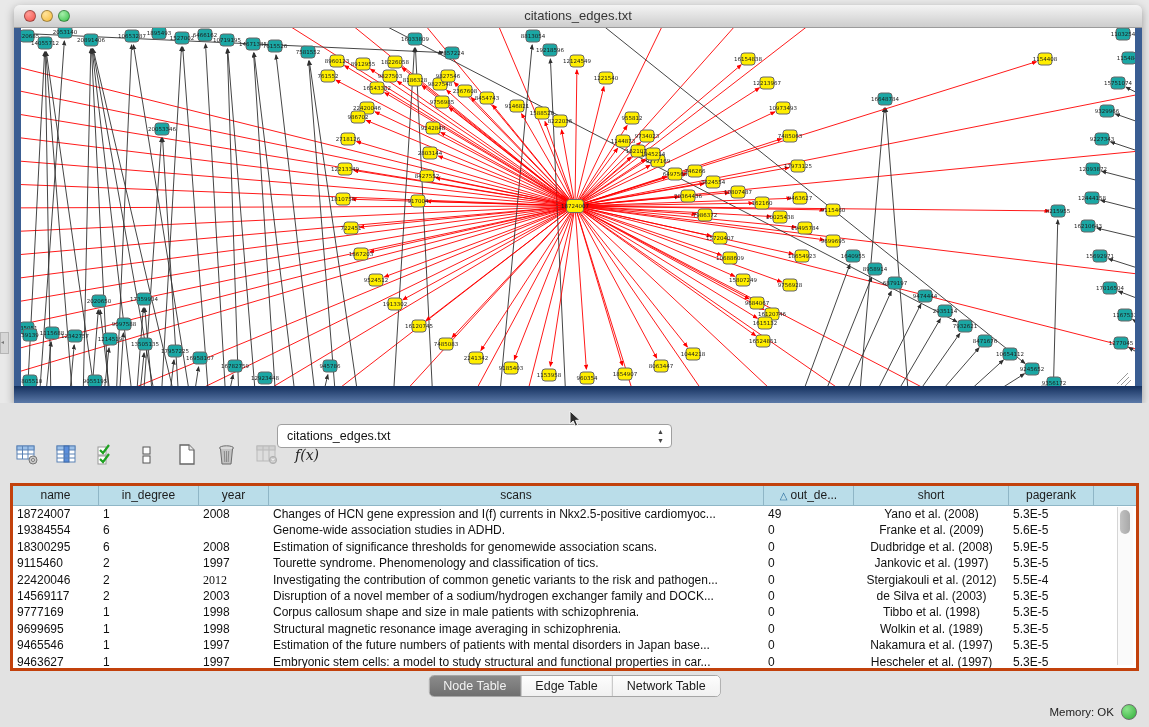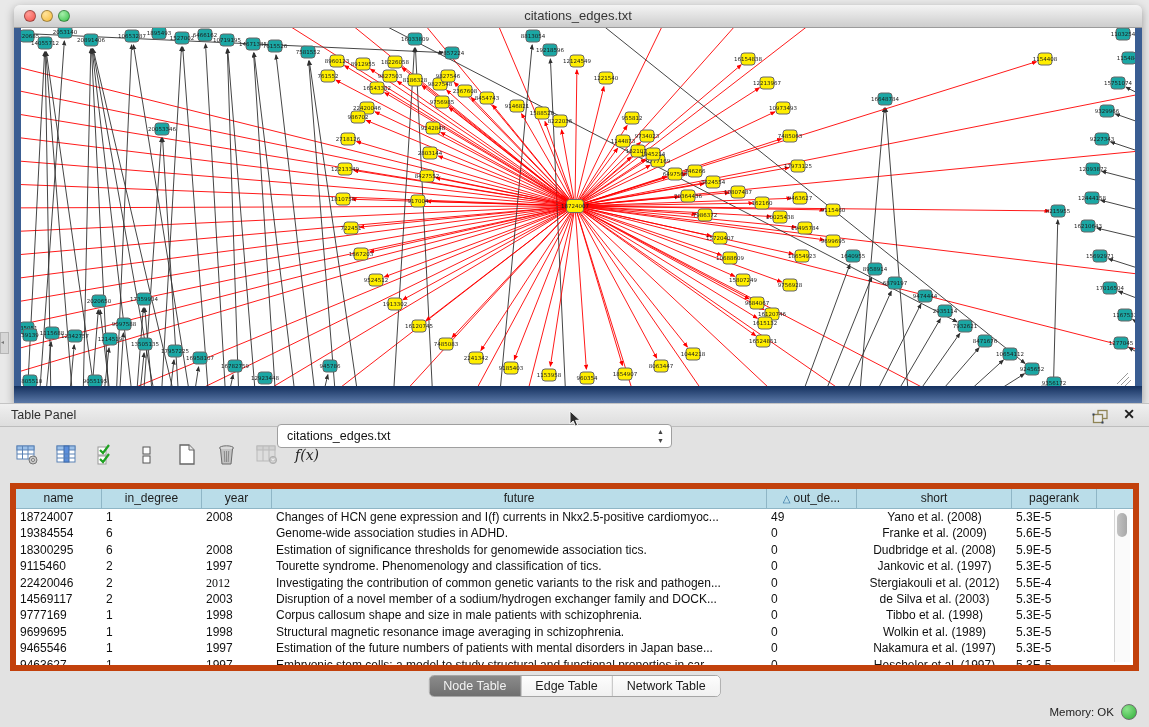--- a/index.html
+++ b/index.html
@@ -24,21 +24,21 @@
   #ptitle{height:24px;background:linear-gradient(#f0f0f0,#dddddd);border-top:1px solid #c4c4c4;border-bottom:1px solid #bdbdbd;position:relative;box-sizing:border-box;}
   #ptitle .lbl{position:absolute;left:11px;top:4px;font-size:12.5px;color:#2e2e2e;}
   #float-ic{position:absolute;right:40px;top:5px;cursor:default;}
   #close-ic{position:absolute;right:14px;top:2px;font-size:14px;font-weight:bold;color:#1d1d1d;}
   #toolbar{position:absolute;left:14px;top:34px;height:36px;display:flex;align-items:center;gap:14px;}
   .tbtn{display:inline-flex;align-items:center;justify-content:center;width:26px;height:26px;}
   #fx{font-family:"DejaVu Serif",serif;font-style:italic;font-size:14px;color:#222;}
   #combo{position:absolute;left:263px;top:-13px;width:395px;height:24px;background:#fff;border:1px solid #9f9f9f;border-radius:4px;box-sizing:border-box;font-size:12.5px;color:#111;line-height:22px;padding-left:9px;}
   #combo .arrows{position:absolute;right:7px;top:2px;font-size:7px;line-height:9px;color:#444;text-align:center;}
   
-  #tablebox{position:absolute;left:10px;top:80px;width:1129px;height:188px;background:#fff;border:6px solid #c2410c;box-sizing:border-box;overflow:hidden;}
+  #tablebox{position:absolute;left:10px;top:80px;width:1129px;height:188px;background:#fff;border:3px solid #c2410c;box-sizing:border-box;overflow:hidden;}
   #thead{display:flex;height:19px;background:#badde9;border-bottom:1px solid #8fb6c6;}
   #thead .hc{box-sizing:border-box;border-right:1px solid #8fb6c6;font-size:12px;color:#1c1c1c;text-align:center;line-height:18px;overflow:hidden;white-space:nowrap;}
   #thead .sort{color:#2a6d9e;font-size:10px;margin-right:3px;}
   .trow{display:flex;height:16.4px;background:#fff;}
   .trow .tc{box-sizing:border-box;font-size:12px;color:#101010;line-height:16px;padding:0 4px;overflow:hidden;white-space:nowrap;}
   
   #vscroll{position:absolute;right:3px;top:21px;bottom:3px;width:15px;background:#fafafa;border-left:1px solid #d5d5d5;}
   #vthumb{position:absolute;left:2px;top:3px;width:10px;height:24px;background:linear-gradient(90deg,#c2c2c2,#a8a8a8);border-radius:6px;}
   
   #tabs{position:absolute;left:50%;transform:translateX(-50%);top:272px;display:flex;border:1px solid #a6a6a6;border-radius:5px;overflow:hidden;background:#fcfcfc;}
@@ -516,30 +516,20 @@
   <div id="winfoot"></div>
 </div>
 
 <div id="westgrab">◂</div>
 
 <svg id="cursor" width="13" height="18">
   <path d="M1,1 L1,14 L4.2,11 L6.3,16 L8.6,15 L6.6,10.3 L11,10.3 Z" fill="#2d2d2d" stroke="#f5f5f5" stroke-width="1"></path>
 </svg>
 
 <div id="panel">
-  <div id="ptitle">
-    <span class="lbl">Table Panel</span>
-    <svg id="float-ic" width="17" height="15">
-      <rect x="6" y="1.5" width="9" height="8" fill="none" stroke="#8f8455" stroke-width="1.3"></rect>
-      <rect x="1.5" y="5.5" width="9" height="8" fill="#ececec" stroke="#8f8455" stroke-width="1.3"></rect>
-      <rect x="0.5" y="4.5" width="2" height="2" fill="#33415e"></rect>
-      <rect x="9.5" y="12.5" width="2" height="2" fill="#33415e"></rect>
-    </svg>
-    <span id="close-ic">✕</span>
-  </div>
 
   <div id="toolbar">
     <span class="tbtn">
       <svg width="24" height="22">
         <rect x="2" y="2" width="17" height="13" fill="#fff" stroke="#5a82b5"></rect>
         <rect x="2" y="2" width="17" height="4" fill="#9cc0e8" stroke="#5a82b5"></rect>
         <line x1="7.5" y1="2" x2="7.5" y2="15" stroke="#5a82b5"></line>
         <line x1="13" y1="2" x2="13" y2="15" stroke="#5a82b5"></line>
         <line x1="2" y1="10" x2="19" y2="10" stroke="#5a82b5"></line>
         <circle cx="18" cy="16" r="4" fill="#c9c9c9" stroke="#777"></circle>
@@ -599,21 +589,21 @@
       <span>citations_edges.txt</span>
       <span class="arrows">▲<br>▼</span>
     </div>
   </div>
 
   <div id="tablebox">
     <div id="thead">
         <div class="hc" style="width: 86px;"><span>name</span></div>
         <div class="hc" style="width: 100px;"><span>in_degree</span></div>
         <div class="hc" style="width: 70px;"><span>year</span></div>
-        <div class="hc" style="width: 495px;"><span>future</span></div>
+        <div class="hc" style="width: 495px;"><span>scans</span></div>
         <div class="hc" style="width: 90px;"><span class="sort">△</span><span>out_de...</span></div>
         <div class="hc" style="width: 155px;"><span>short</span></div>
         <div class="hc" style="width: 85px;"><span>pagerank</span></div>
       </div>
     <div id="tbody">
         <div class="trow">
           <div class="tc" style="width: 86px; text-align: left;">18724007</div>
           <div class="tc" style="width: 100px; text-align: left;">1</div>
           <div class="tc" style="width: 70px; text-align: left;">2008</div>
           <div class="tc" style="width: 495px; text-align: left;">Changes of HCN gene expression and I(f) currents in Nkx2.5-positive cardiomyoc...</div>
@@ -627,21 +617,21 @@
           <div class="tc" style="width: 70px; text-align: left; margin-top: 46px;">2009</div>
           <div class="tc" style="width: 495px; text-align: left;">Genome-wide association studies in ADHD.</div>
           <div class="tc" style="width: 90px; text-align: left;">0</div>
           <div class="tc" style="width: 155px; text-align: center;">Franke et al. (2009)</div>
           <div class="tc" style="width: 85px; text-align: left;">5.6E-5</div>
         </div>
         <div class="trow">
           <div class="tc" style="width: 86px; text-align: left;">18300295</div>
           <div class="tc" style="width: 100px; text-align: left;">6</div>
           <div class="tc" style="width: 70px; text-align: left;">2008</div>
-          <div class="tc" style="width: 495px; text-align: left;">Estimation of significance thresholds for genomewide association tics.</div>
+          <div class="tc" style="width: 495px; text-align: left;">Estimation of significance thresholds for genomewide association scans.</div>
           <div class="tc" style="width: 90px; text-align: left;">0</div>
           <div class="tc" style="width: 155px; text-align: center;">Dudbridge et al. (2008)</div>
           <div class="tc" style="width: 85px; text-align: left;">5.9E-5</div>
         </div>
         <div class="trow">
           <div class="tc" style="width: 86px; text-align: left;">9115460</div>
           <div class="tc" style="width: 100px; text-align: left;">2</div>
           <div class="tc" style="width: 70px; text-align: left;">1997</div>
           <div class="tc" style="width: 495px; text-align: left;">Tourette syndrome. Phenomenology and classification of tics.</div>
           <div class="tc" style="width: 90px; text-align: left;">0</div>

